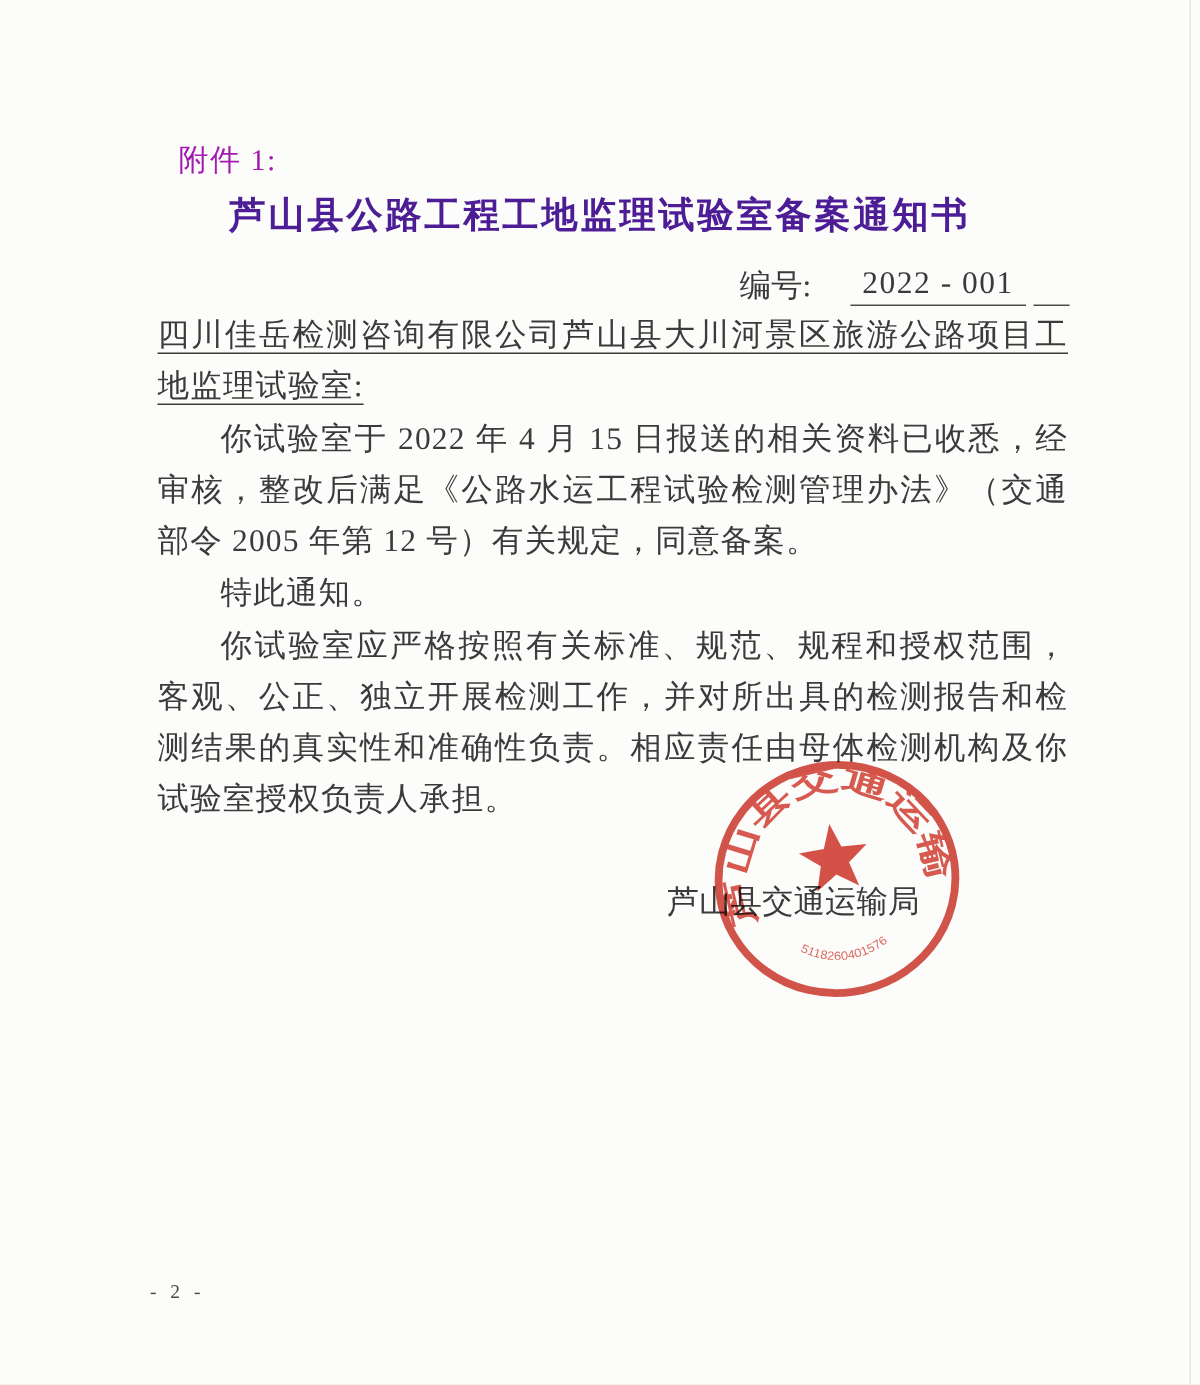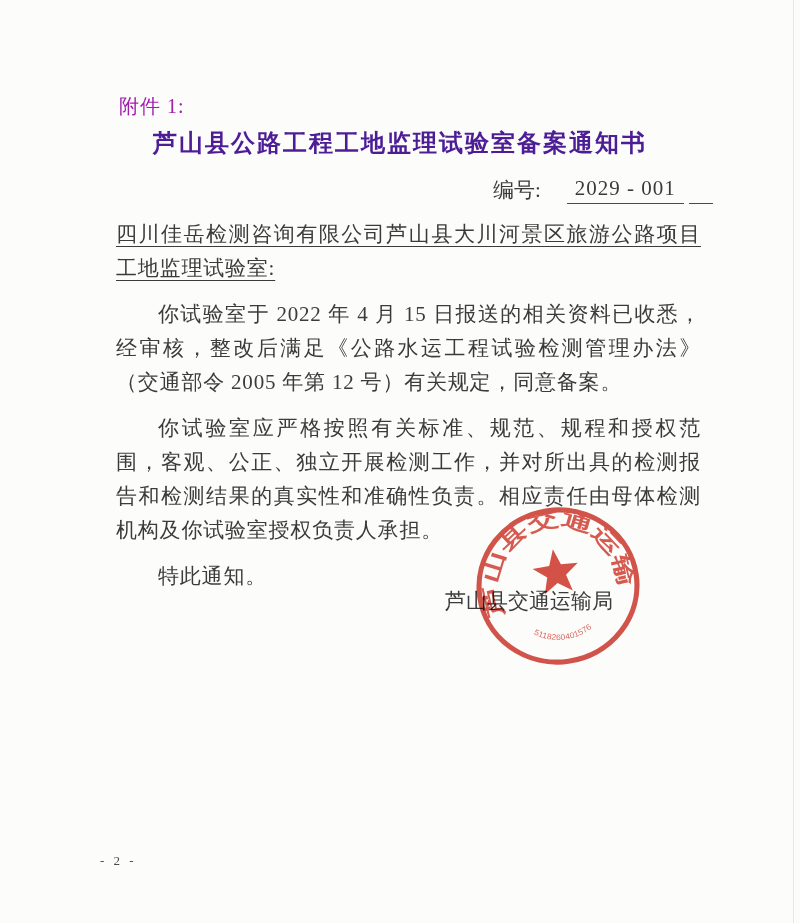--- a/index.html
+++ b/index.html
@@ -61,21 +61,21 @@
     position: absolute;
     left: 104px;
     top: 205px;
     width: 609px;
     font-size: 21px;
     line-height: 34px;
     letter-spacing: 0.8px;
     text-align: justify;
     color: #3b3b3b;
   }
-  .doc-body p { margin: 12px; }
+  .doc-body p { margin: 1px; }
   .recipient {
     text-decoration: underline;
     text-underline-offset: 5px;
     text-decoration-thickness: 1.2px;
   }
   .indent { text-indent: 2em; }
   .signature-block {
     position: absolute;
     left: 420px;
     top: 584px;
@@ -117,29 +117,29 @@
 <body>
 
 <div class="page">
 
   <div class="attachment-label">附件 1:</div>
 
   <div class="doc-title">芦山县公路工程工地监理试验室备案通知书</div>
 
   <div class="doc-number">
     <span class="num-label">编号:</span>
-    <span class="num-value">2029 - 001</span>
+    <span class="num-value">2022 - 001</span>
     <span class="num-tail"></span>
   </div>
 
   <div class="doc-body">
     <p class="recipient">四川佳岳检测咨询有限公司芦山县大川河景区旅游公路项目工地监理试验室:</p>
     <p class="indent">你试验室于 2022 年 4 月 15 日报送的相关资料已收悉，经审核，整改后满足《公路水运工程试验检测管理办法》（交通部令 2005 年第 12 号）有关规定，同意备案。</p>
+    <p class="indent">特此通知。</p>
     <p class="indent">你试验室应严格按照有关标准、规范、规程和授权范围，客观、公正、独立开展检测工作，并对所出具的检测报告和检测结果的真实性和准确性负责。相应责任由母体检测机构及你试验室授权负责人承担。</p>
-    <p class="indent">特此通知。</p>
   </div>
 
   <div class="signature-block">
     <div class="sig-agency">芦山县交通运输局</div>
   </div>
 
   <svg class="seal" viewBox="-90 -90 180 180" aria-hidden="true">
     <g transform="rotate(-8)">
       <ellipse cx="0" cy="0" rx="79" ry="76" fill="none" stroke="#cd372b" stroke-width="5.2" opacity="0.92"></ellipse>
       <path transform="translate(0,-13)" d="M0,-24 L5.9,-8.1 L22.8,-7.4 L9.5,3.1 L14.1,19.4 L0,10 L-14.1,19.4 L-9.5,3.1 L-22.8,-7.4 L-5.9,-8.1 Z" fill="#d23b2f" opacity="0.95"></path>

